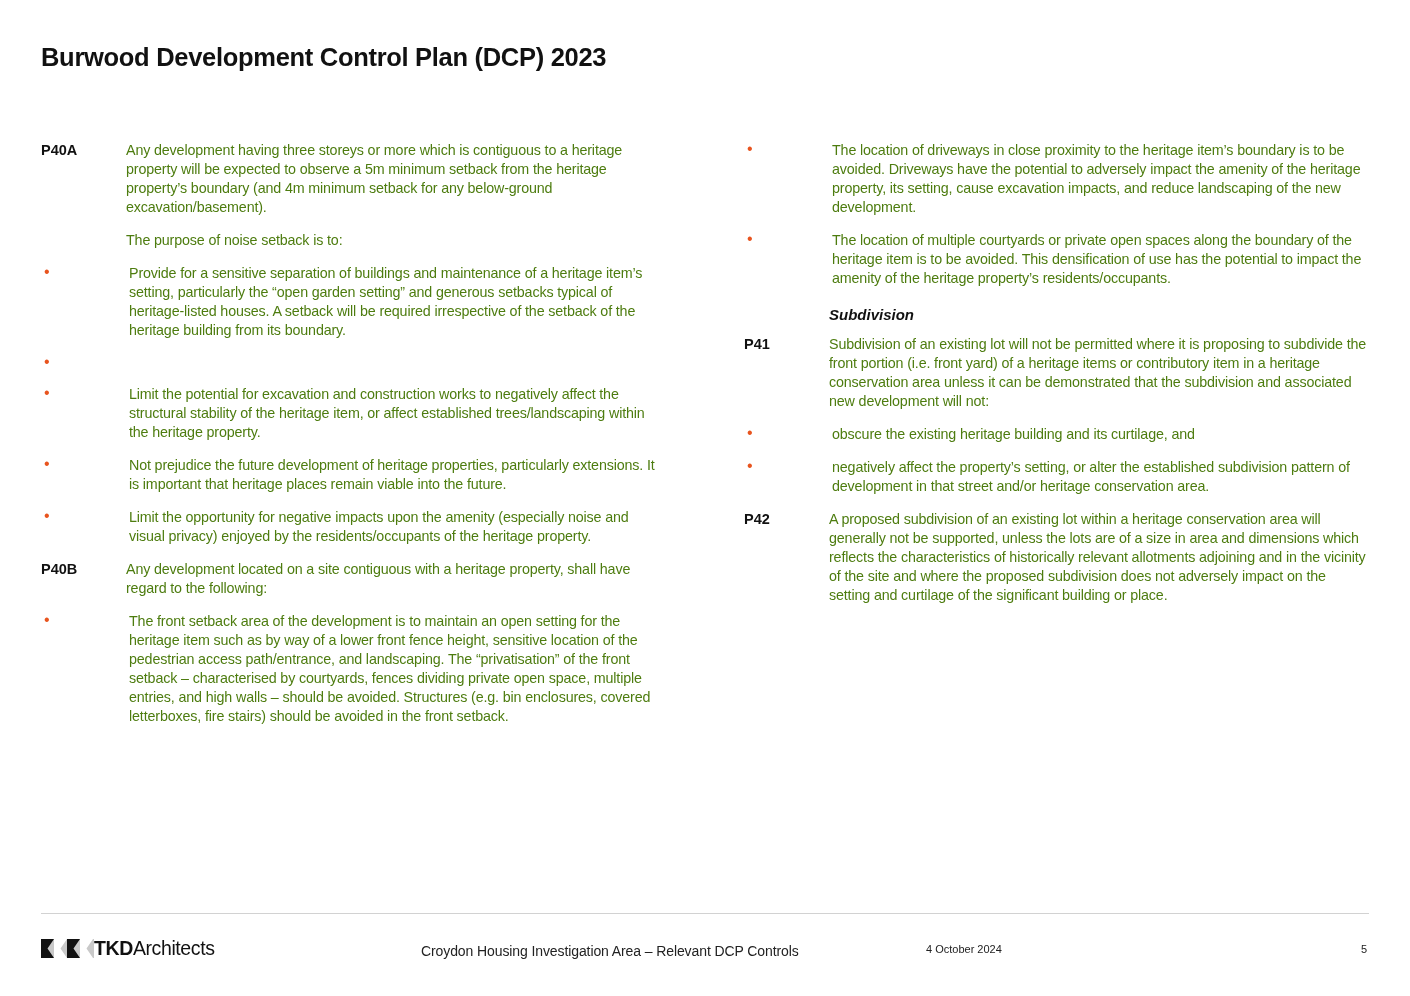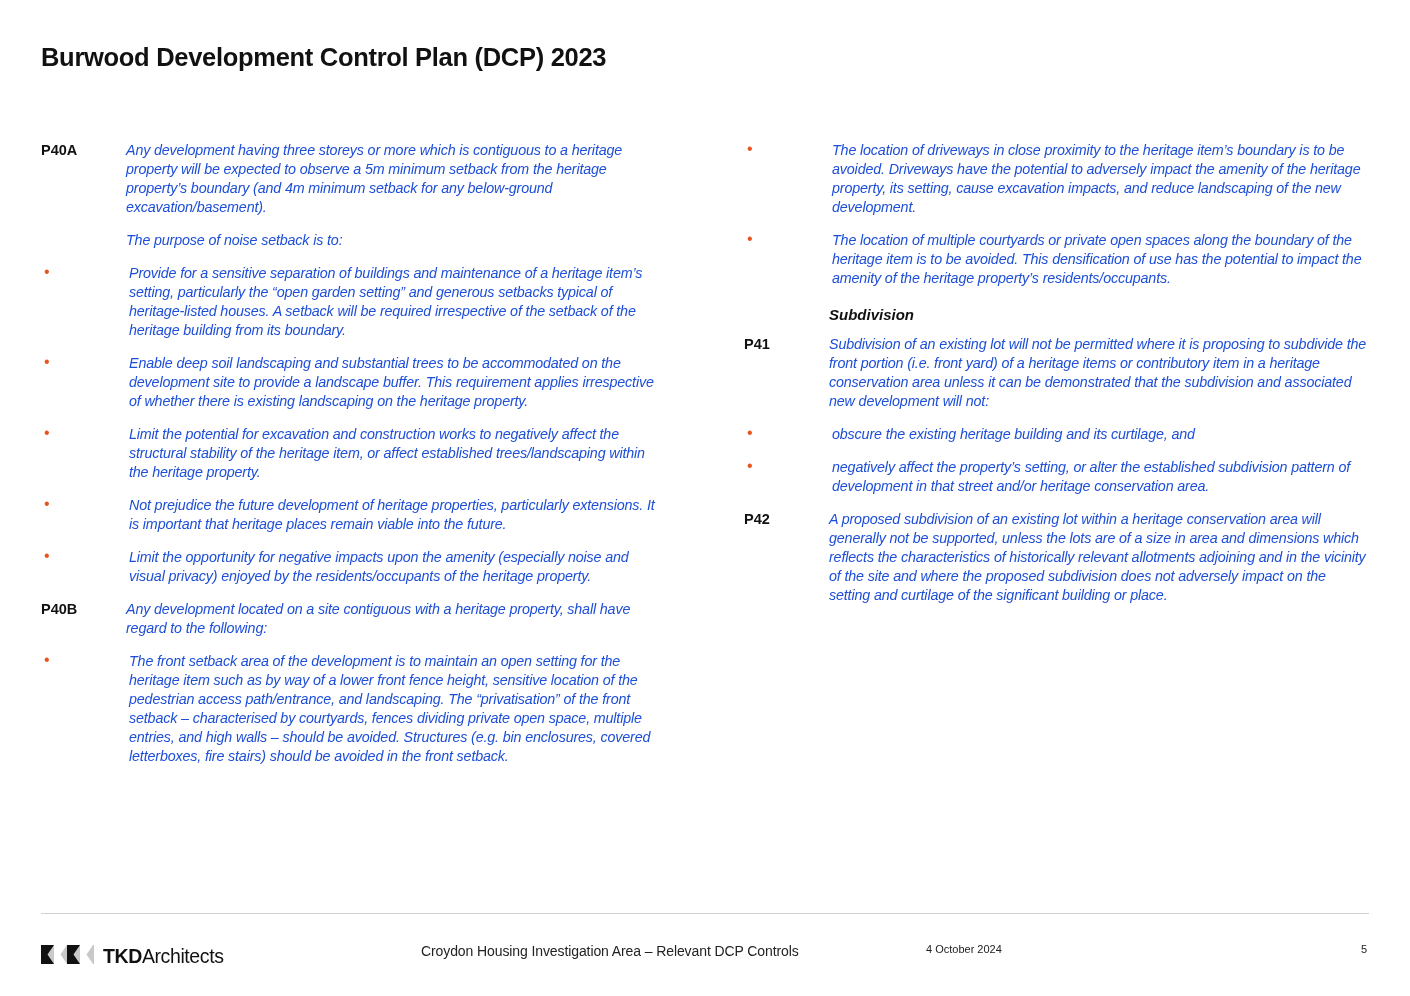--- a/index.html
+++ b/index.html
@@ -60,23 +60,22 @@
     font-size: 16px;
     padding-left: 3px;
     line-height: 1.05;
   }
   .label.empty {
     font-weight: normal;
   }
   .text {
     flex: 1;
     font-size: 14.3px;
-    color: #1d4ed8;
+    color: #4d7c0f;
     letter-spacing: -0.15px;
-    font-style: italic;
   }
   .subhead {
     font-size: 15px;
     font-style: italic;
     color: #111111;
     margin: 4px 0 10px 0;
     padding-left: 0;
   }
   .subhead-wrap {
     display: flex;
@@ -95,24 +94,23 @@
   .footer {
     position: absolute;
     left: 41px;
     top: 933px;
     width: 1328px;
     height: 32px;
   }
   .logo {
     position: absolute;
     left: 0;
-    top: 12px;
-    display: flex;
-    align-items: flex-start;
-    gap: 9px;
+    top: 4px;
+    display: flex;
+    align-items: center;
   }
   .logo-mark {
     width: 53px;
     height: 19px;
     background: #c9c9c9;
     position: relative;
     overflow: hidden;
   }
   .logo-mark svg { display: block; }
   .logo-text {
@@ -162,21 +160,20 @@
         <div class="block">
           <div class="label empty"></div>
           <div class="text">The purpose of noise setback is to:</div>
         </div>
         <div class="block">
           <div class="label bullet">•</div>
           <div class="text">Provide for a sensitive separation of buildings and maintenance of a heritage item’s setting, particularly the “open garden setting” and generous setbacks typical of heritage-listed houses. A setback will be required irrespective of the setback of the heritage building from its boundary.</div>
         </div>
         <div class="block">
           <div class="label bullet">•</div>
-          <div class="text">Enable deep soil landscaping and substantial trees to be accommodated on the development site to provide a landscape buffer. This requirement applies irrespective of whether there is existing landscaping on the heritage property.</div>
         </div>
         <div class="block">
           <div class="label bullet">•</div>
           <div class="text">Limit the potential for excavation and construction works to negatively affect the structural stability of the heritage item, or affect established trees/landscaping within the heritage property.</div>
         </div>
         <div class="block">
           <div class="label bullet">•</div>
           <div class="text">Not prejudice the future development of heritage properties, particularly extensions. It is important that heritage places remain viable into the future.</div>
         </div>
         <div class="block">

